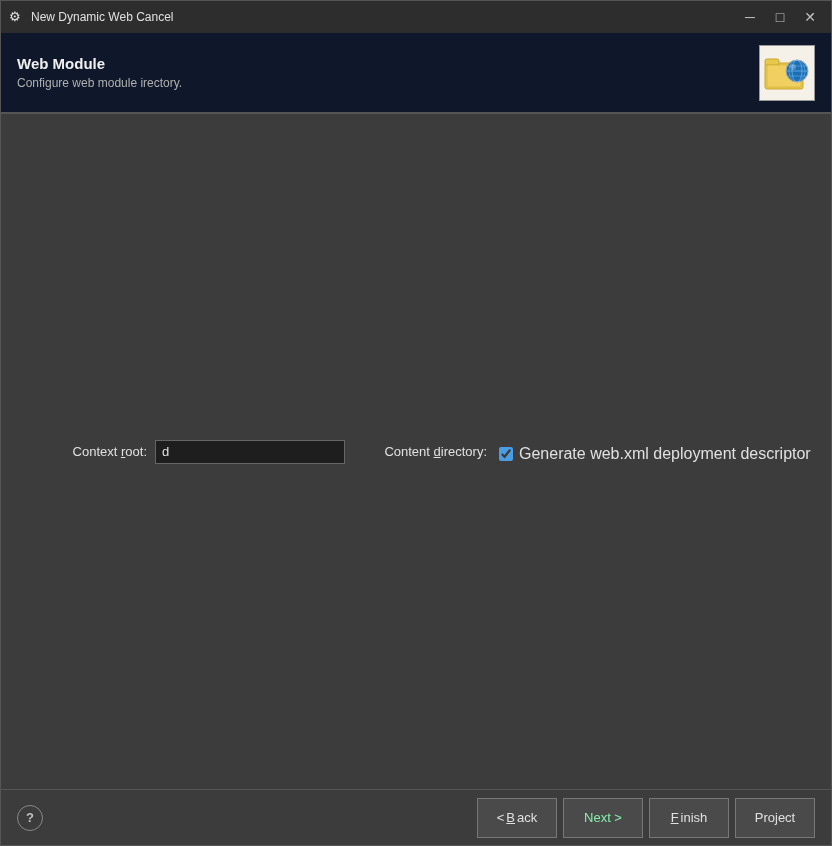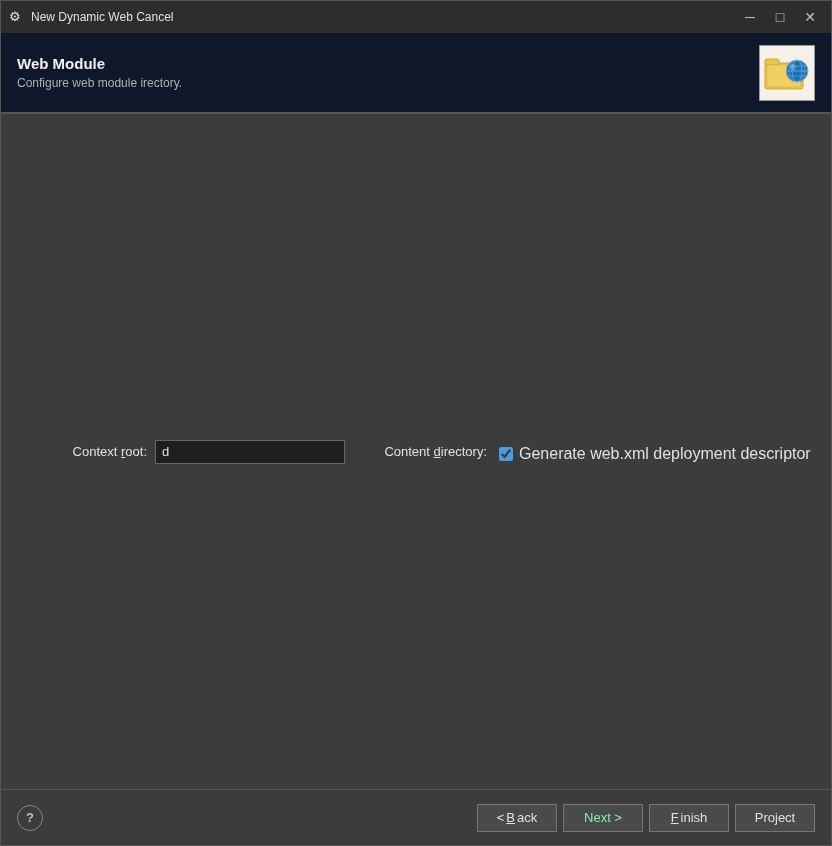--- a/index.html
+++ b/index.html
@@ -206,21 +206,21 @@
       font-size: 13px;
       font-weight: bold;
     }
 
     .footer-right {
       display: flex;
       gap: 6px;
     }
 
     .btn {
-      height: 28px;
+      height: 40px;
       min-width: 80px;
       padding: 11px 14px;
       background: #4a4a4a;
       border: 1px solid #777;
       color: #e0e0e0;
       font-size: 13px;
       cursor: pointer;
       display: flex;
       align-items: center;
       justify-content: center;

